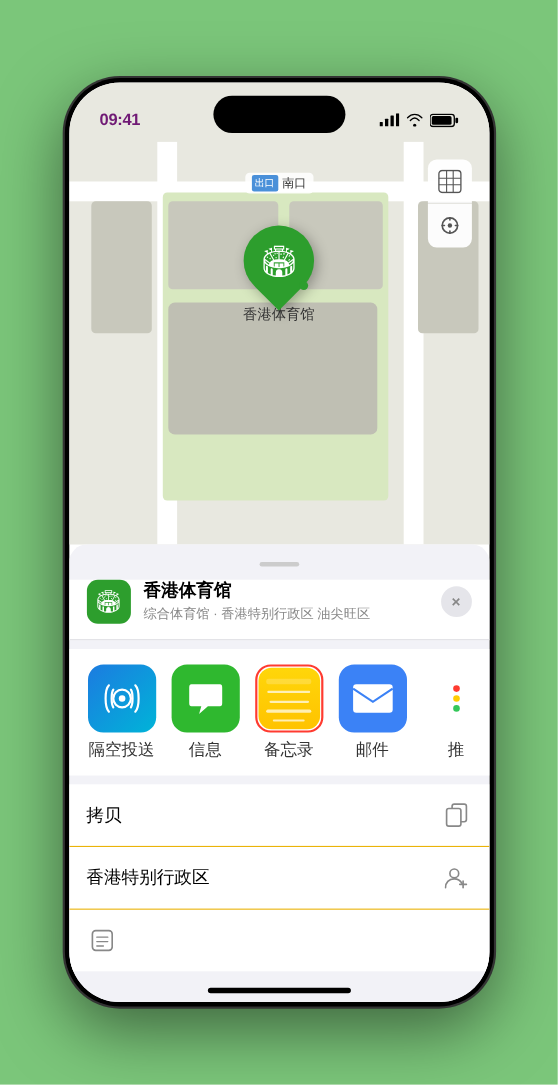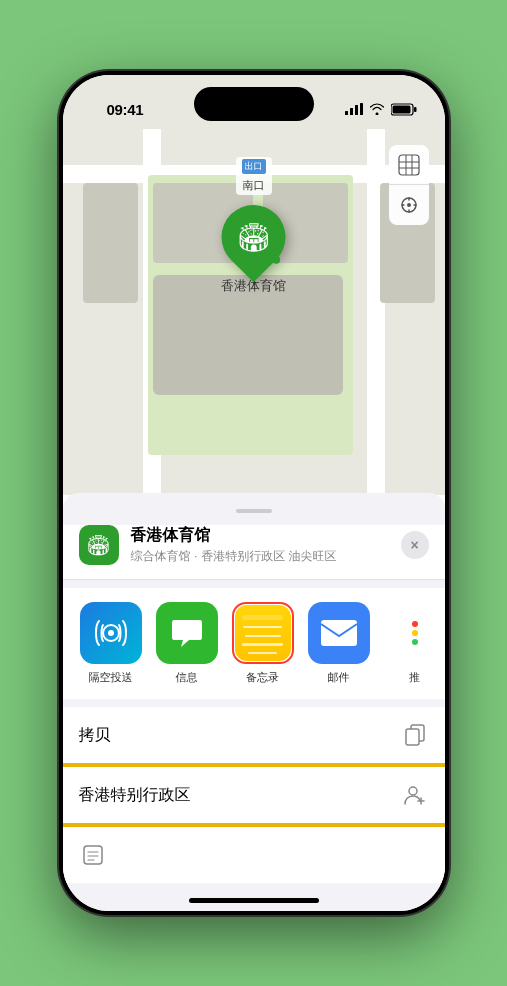--- a/index.html
+++ b/index.html
@@ -39,23 +39,22 @@
       padding: 14px 28px 0;
       position: absolute;
       top: 0;
       left: 0;
       right: 0;
       z-index: 10;
     }
     .status-time {
       font-size: 15px;
       font-weight: 600;
-      color: #000000;
+      color: #701a75;
       letter-spacing: -0.3px;
-      margin-left: 16px;
     }
     .status-icons {
       display: flex;
       align-items: center;
       gap: 6px;
     }
     .status-icons svg {
       fill: #000;
     }
     
@@ -156,21 +155,20 @@
       background: rgba(255,255,255,0.85);
       border-radius: 4px;
       padding: 2px 6px;
       font-size: 11px;
       color: #333;
       display: flex;
       align-items: center;
       gap: 4px;
       white-space: nowrap;
       z-index: 5;
-      flex-direction: column;
     }
     .map-label-badge {
       background: #4a90d9;
       color: #fff;
       font-size: 9px;
       padding: 1px 3px;
       border-radius: 2px;
     }
     
     .map-controls {
@@ -286,21 +284,21 @@
       position: relative;
     }
     .share-icon.airdrop { background: linear-gradient(135deg, #1c7be0, #00b4d8); }
     .share-icon.messages { background: #2fb82f; }
     .share-icon.mail { background: #3b82f6; }
     .share-icon.notes-selected {
       background: #fff;
       border: 2px solid #ff3b30;
     }
     .share-label {
-      font-size: 11px;
+      font-size: 15px;
       color: #333;
       text-align: center;
     }
     
     .notes-icon-inner {
       width: 56px;
       height: 56px;
       border-radius: 12px;
       background: linear-gradient(180deg, #ffd60a 0%, #ffc300 100%);
       display: flex;
@@ -312,21 +310,21 @@
     
     .action-list {
       background: #fff;
       margin: 0;
     }
     .action-item {
       display: flex;
       align-items: center;
       justify-content: space-between;
       padding: 14px 16px;
-      border-bottom: 4px solid #eab308;
+      border-bottom: 1px solid #eab308;
     }
     .action-item:last-child { border-bottom: none; }
     .action-label {
       font-size: 16px;
       color: #000;
     }
     .action-icon {
       width: 28px;
       height: 28px;
       display: flex;

